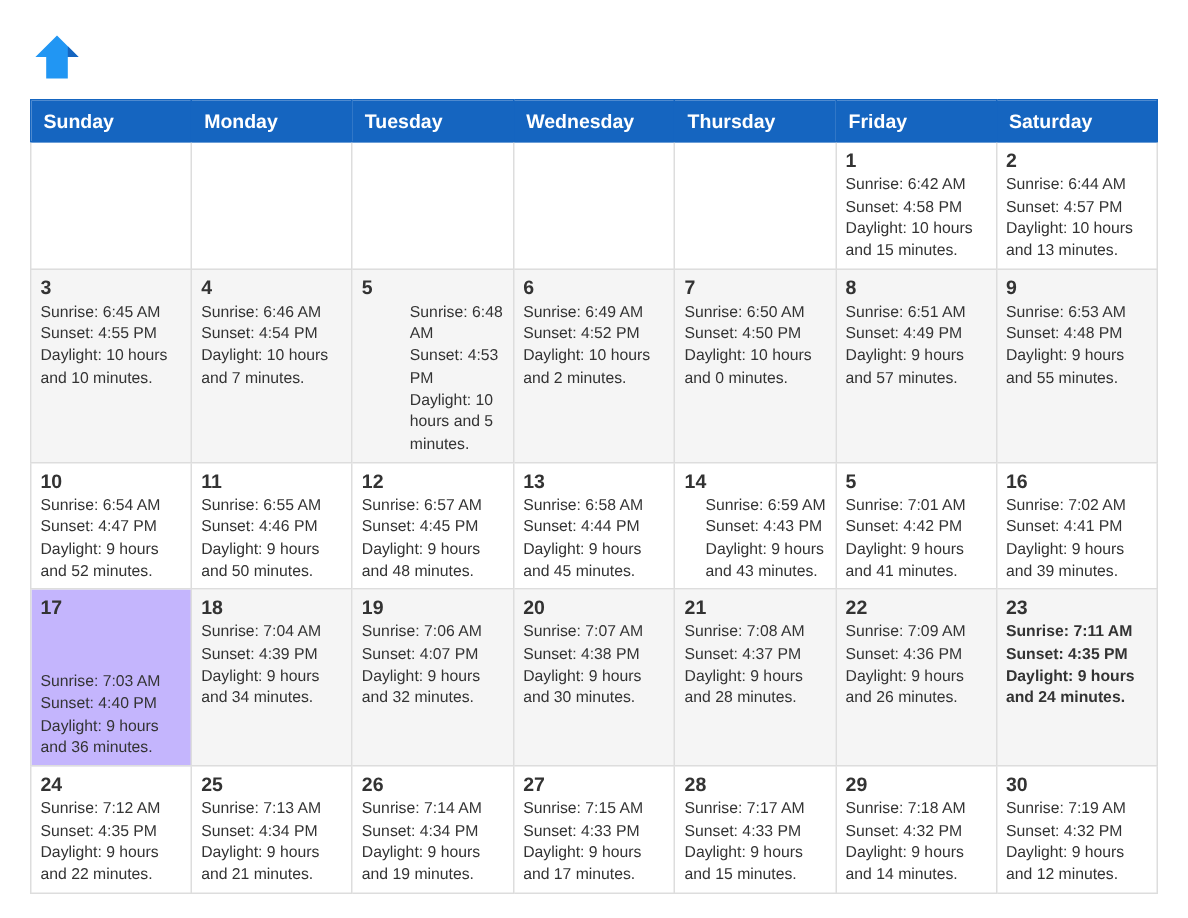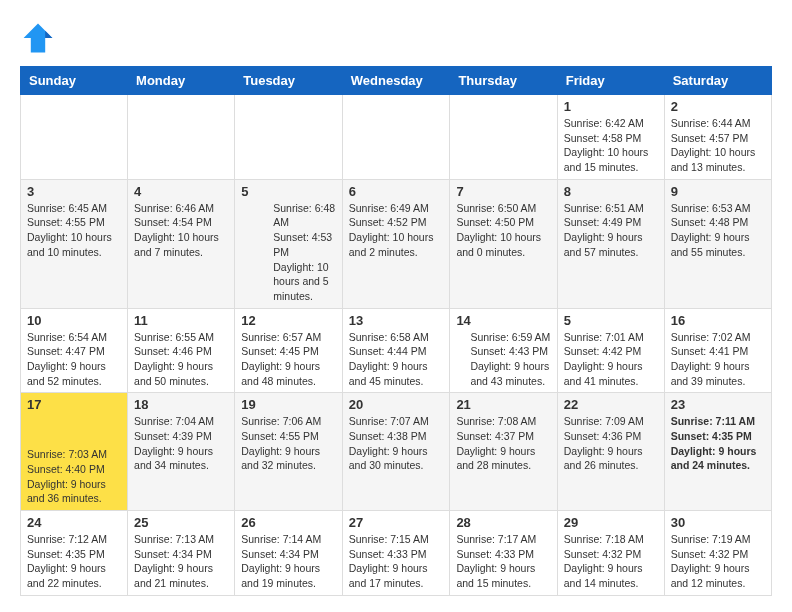--- a/index.html
+++ b/index.html
@@ -219,36 +219,36 @@
 Daylight: 9 hours and 41 minutes.</div>
         </td>
         <td>
           <span class="day-num">16</span>
           <div class="day-info" style="white-space: pre-line;">Sunrise: 7:02 AM
 Sunset: 4:41 PM
 Daylight: 9 hours and 39 minutes.</div>
         </td>
       </tr>
       <tr>
-        <td style="background: #fde047;">
+        <td style="background: #c4b5fd;">
           <span class="day-num">17</span>
           <div class="day-info" style="white-space: pre-line; margin-top: 35px;">Sunrise: 7:03 AM
 Sunset: 4:40 PM
 Daylight: 9 hours and 36 minutes.</div>
         </td>
         <td style="background: rgb(245, 245, 245);">
           <span class="day-num">18</span>
           <div class="day-info" style="white-space: pre-line;">Sunrise: 7:04 AM
 Sunset: 4:39 PM
 Daylight: 9 hours and 34 minutes.</div>
         </td>
         <td style="background: rgb(245, 245, 245);">
           <span class="day-num">19</span>
           <div class="day-info" style="white-space: pre-line;">Sunrise: 7:06 AM
-Sunset: 4:55 PM
+Sunset: 4:07 PM
 Daylight: 9 hours and 32 minutes.</div>
         </td>
         <td style="background: rgb(245, 245, 245);">
           <span class="day-num">20</span>
           <div class="day-info" style="white-space: pre-line;">Sunrise: 7:07 AM
 Sunset: 4:38 PM
 Daylight: 9 hours and 30 minutes.</div>
         </td>
         <td style="background: rgb(245, 245, 245);">
           <span class="day-num">21</span>

